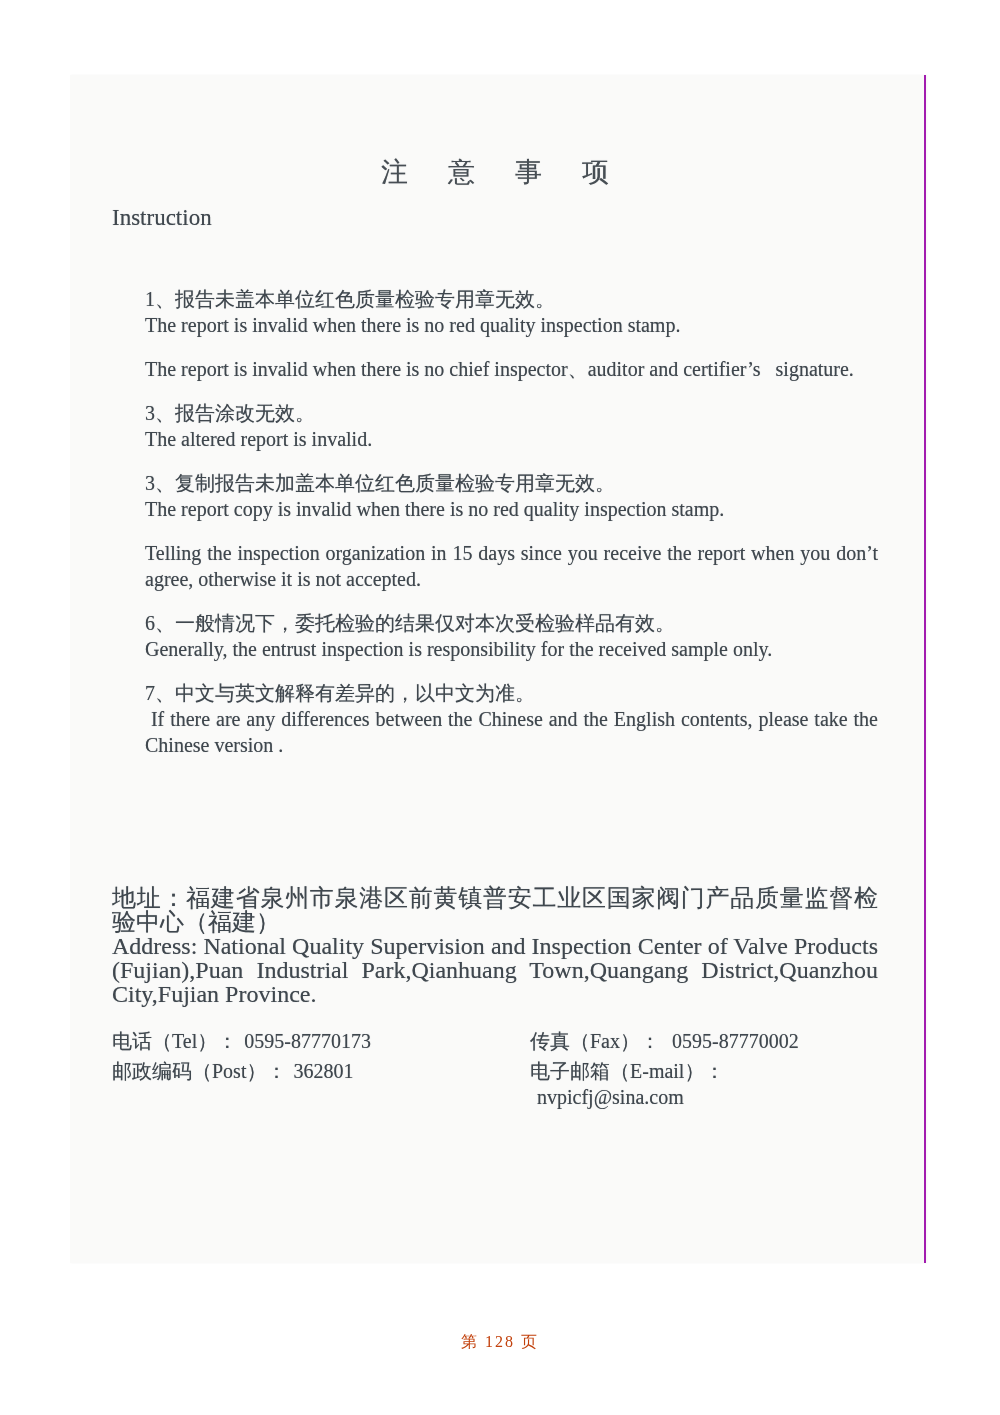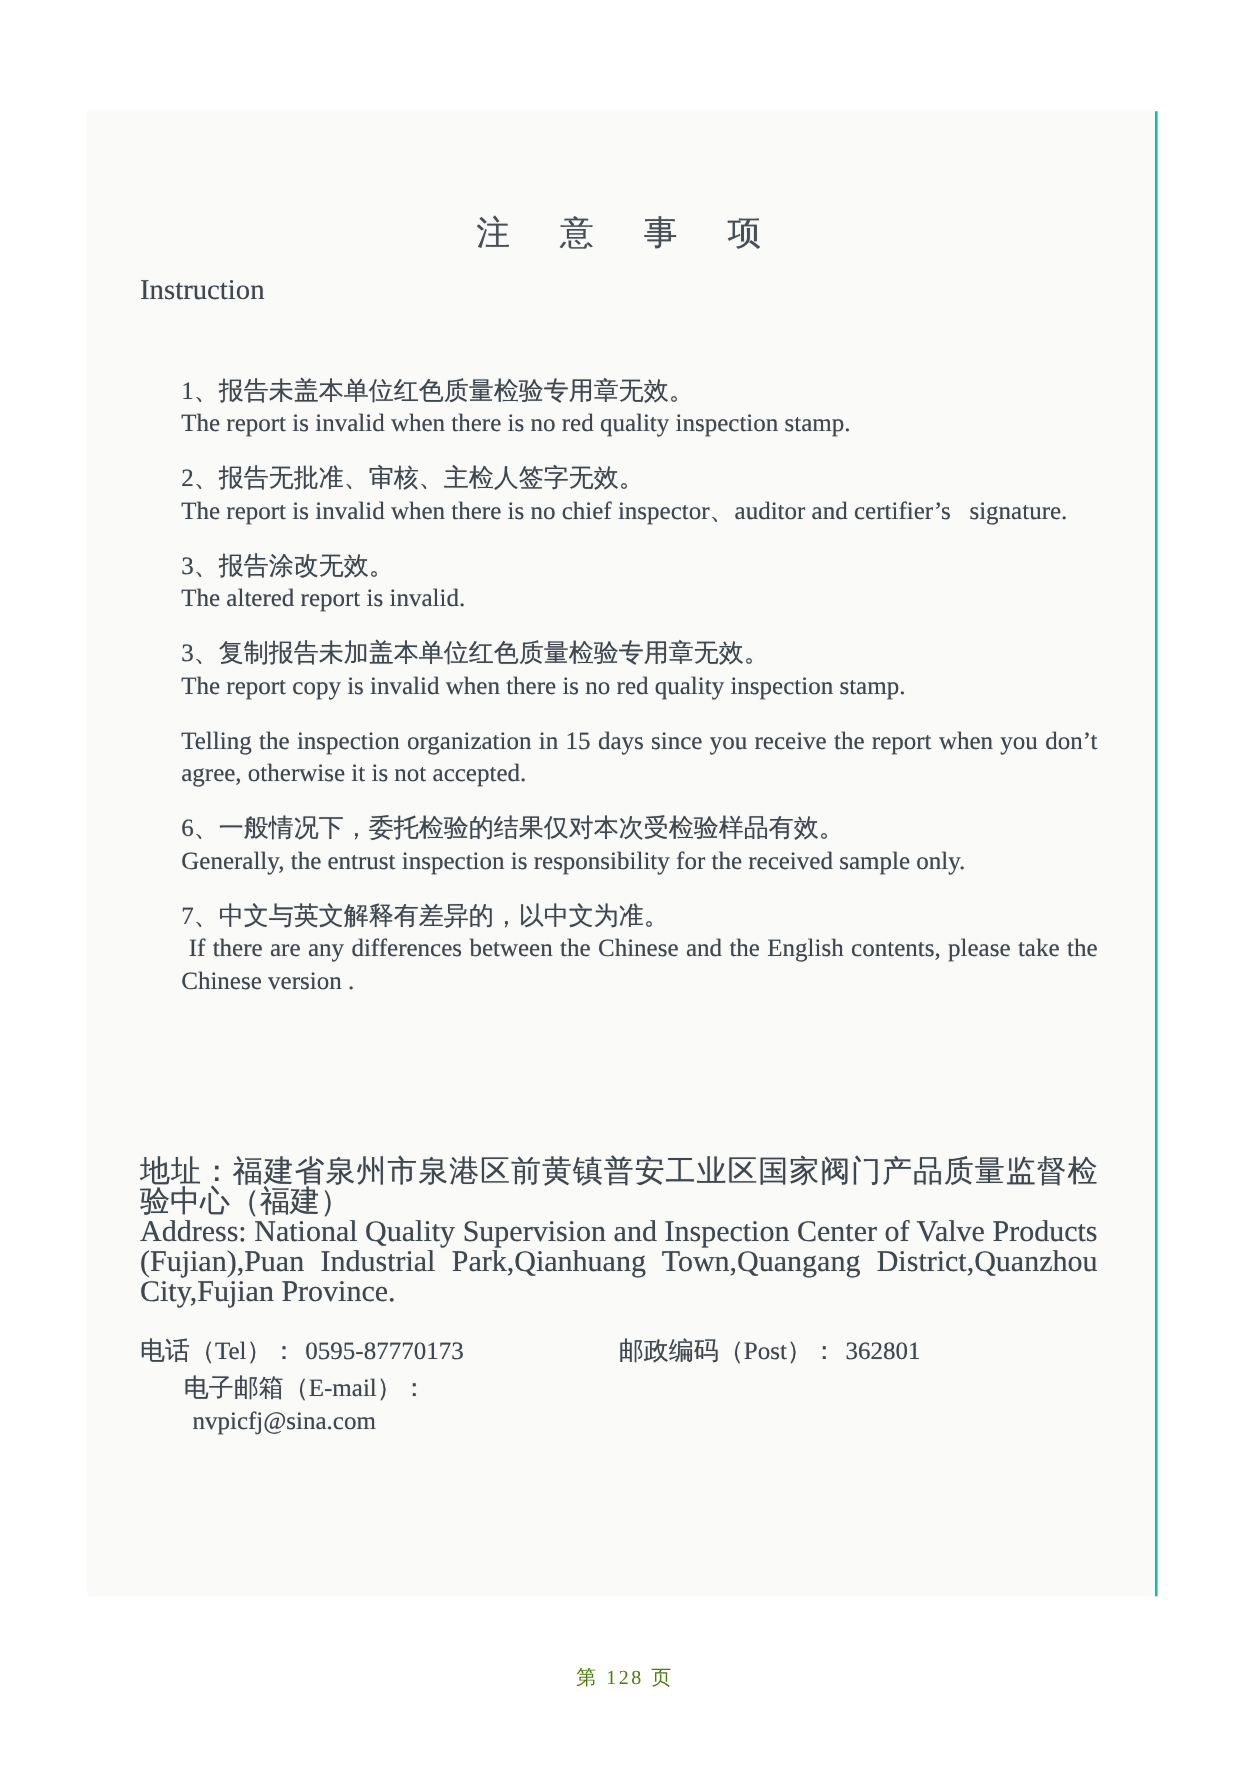--- a/index.html
+++ b/index.html
@@ -14,25 +14,25 @@
   }
   .canvas {
     position: relative;
     width: 1000px;
     height: 1415px;
     background: #ffffff;
   }
   .page {
     position: absolute;
     left: 70px;
-    top: 89px;
+    top: 75px;
     width: 856px;
     height: 1188px;
     background: #fafaf9;
-    border-right: 2px solid #14b8a6;
+    border-right: 2px solid #a21caf;
     box-shadow: 1px 0 2px rgba(0,0,0,0.04);
     box-sizing: border-box;
     padding: 82px 46px 0 42px;
     text-shadow: 0 0 0.7px rgba(63,71,78,0.55);
   }
   .title-cn {
     text-align: center;
     font-size: 27px;
     line-height: 30px;
     letter-spacing: 40px;
@@ -77,42 +77,41 @@
   .contact-cell .label { white-space: nowrap; }
   .contact-cell .value { margin-left: 7px; white-space: nowrap; }
   .page-footer {
     position: absolute;
     left: 0;
     top: 1332px;
     width: 1000px;
     text-align: center;
     font-size: 16px;
     letter-spacing: 2px;
-    color: #4d7c0f;
+    color: #c2410c;
   }
 </style>
 </head>
 <body>
 
 <div class="canvas">
 
   <div class="page">
 
     <h1 class="title-cn">注意事项</h1>
     <h2 class="title-en">Instruction</h2>
 
     <div class="items">
 
       <div class="item">
         <div class="cn">1、报告未盖本单位红色质量检验专用章无效。</div>
         <div class="en">The report is invalid when there is no red quality inspection stamp.</div>
       </div>
 
       <div class="item">
-        <div class="cn">2、报告无批准、审核、主检人签字无效。</div>
         <div class="en">The report is invalid when there is no chief inspector、auditor and certifier’s &nbsp;&nbsp;signature.</div>
       </div>
 
       <div class="item">
         <div class="cn">3、报告涂改无效。</div>
         <div class="en">The altered report is invalid.</div>
       </div>
 
       <div class="item">
         <div class="cn">3、复制报告未加盖本单位红色质量检验专用章无效。</div>
@@ -137,20 +136,23 @@
 
     <div class="address-block">
       <div>地址：福建省泉州市泉港区前黄镇普安工业区国家阀门产品质量监督检验中心（福建）</div>
       <div>Address: National Quality Supervision and Inspection Center of Valve Products (Fujian),Puan Industrial Park,Qianhuang Town,Quangang District,Quanzhou City,Fujian Province.</div>
     </div>
 
     <div class="contact-grid">
       <div class="contact-cell left">
         <span class="label">电话（Tel）：</span><span class="value">0595-87770173</span>
       </div>
+      <div class="contact-cell right">
+        <span class="label">传真（Fax）：</span><span class="value">&nbsp;0595-87770002</span>
+      </div>
       <div class="contact-cell left">
         <span class="label">邮政编码（Post）：</span><span class="value">362801</span>
       </div>
       <div class="contact-cell right">
         <span class="label">电子邮箱（E-mail）：</span><span class="value">nvpicfj@sina.com</span>
       </div>
     </div>
 
   </div>
 

